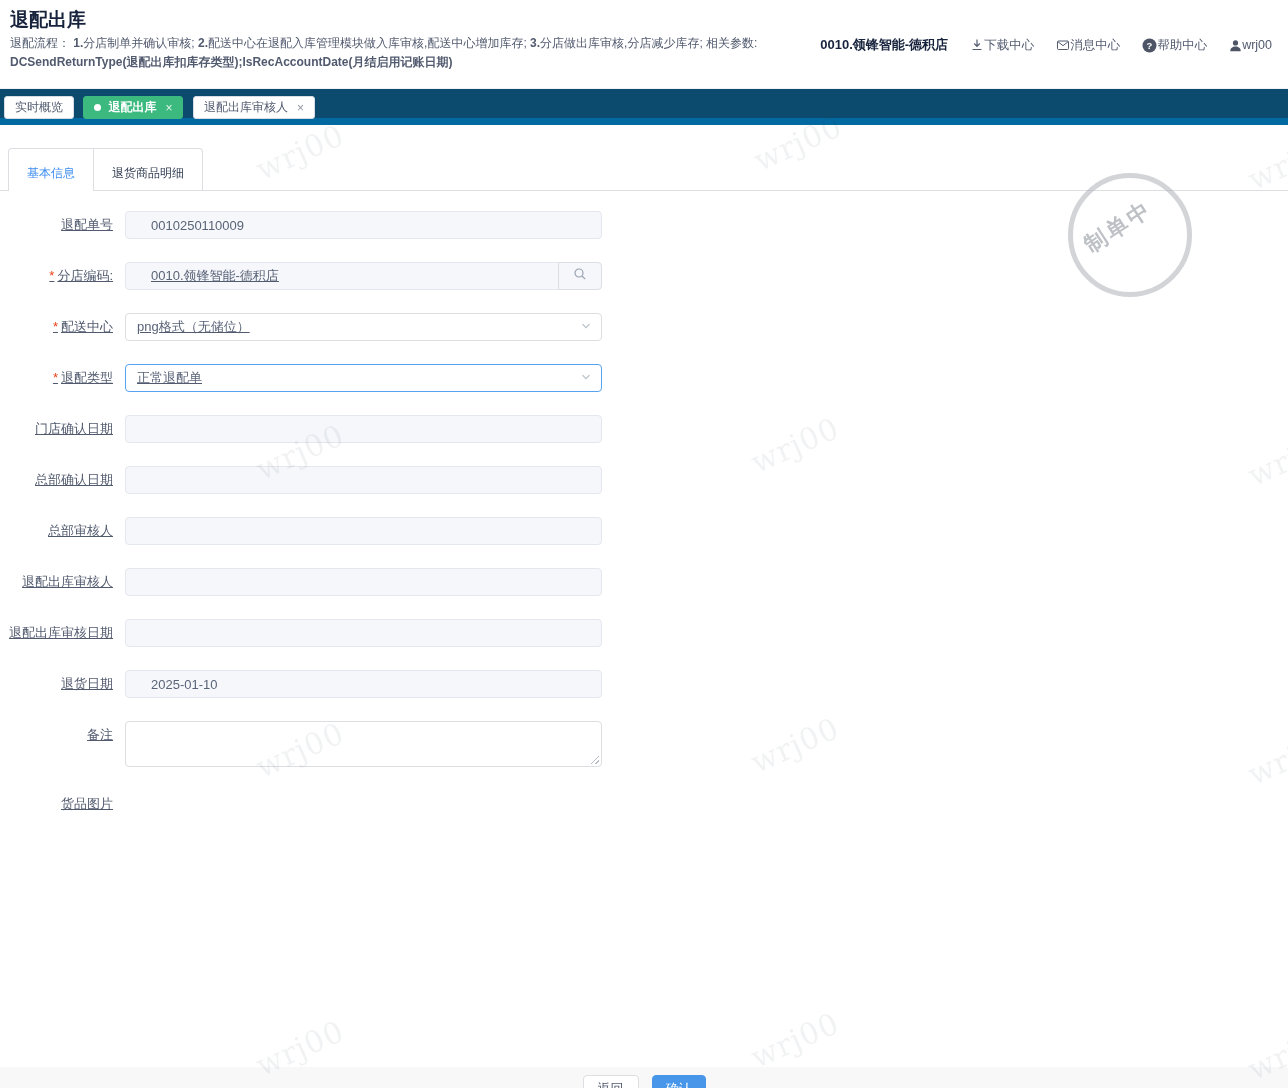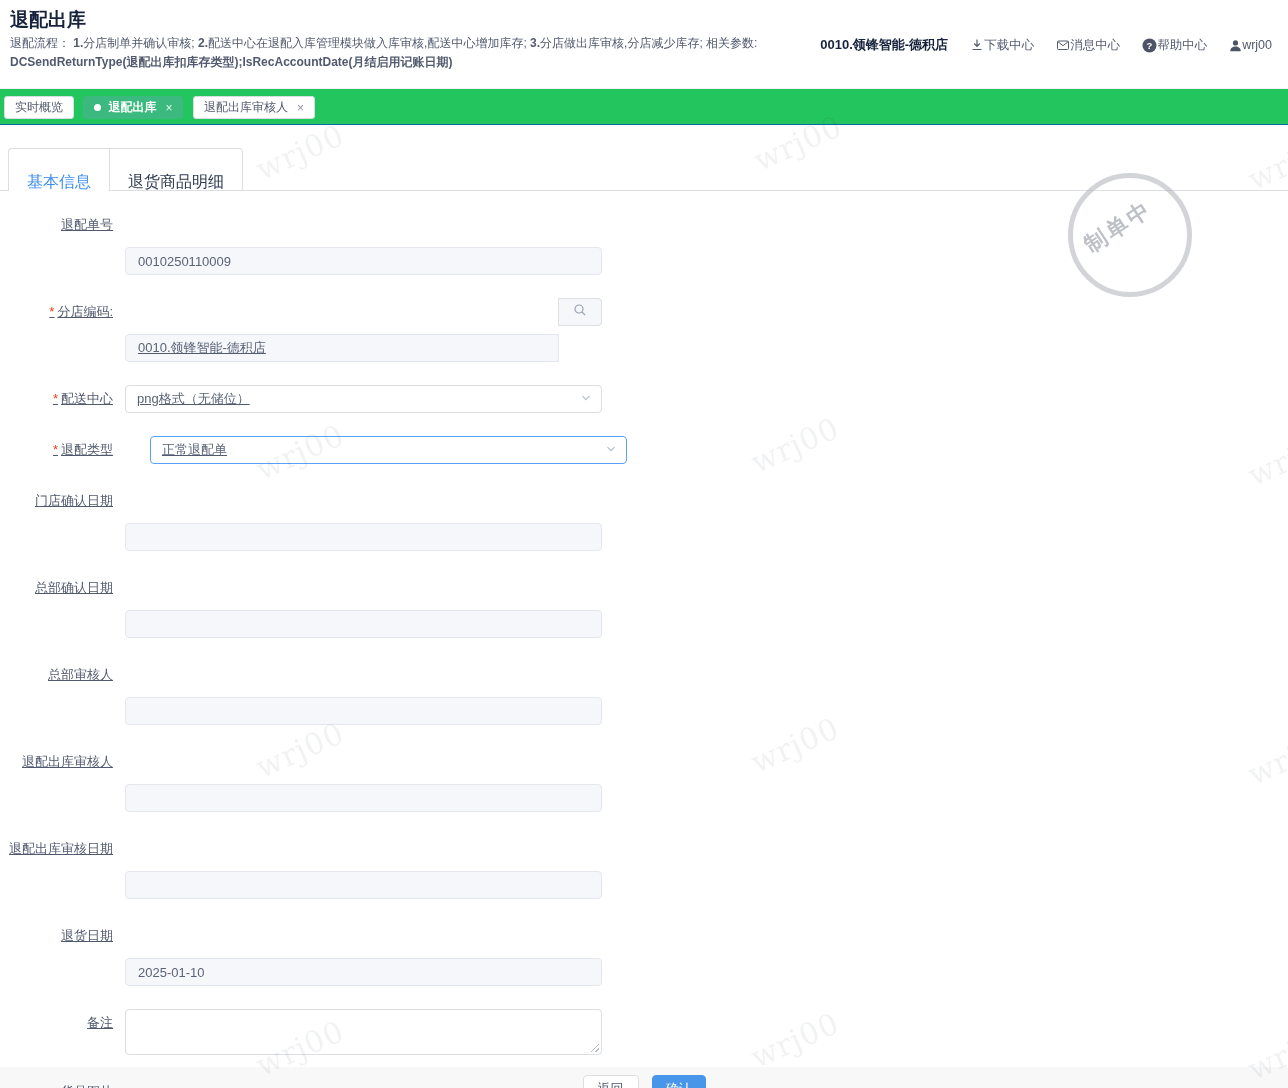--- a/index.html
+++ b/index.html
@@ -13,57 +13,57 @@
   
   .header { height:89px; border-bottom:1px solid #f0f2f5; position:relative; padding:8px 0 0 10px; }
   .page-title { font-size:19px; font-weight:bold; color:#17233d; line-height:24px; }
   .page-desc { margin-top:2px; width:850px; font-size:12px; color:#515a6e; line-height:19px; }
   .header-right { position:absolute; top:36px; right:16px; display:flex; align-items:center; gap:22px; font-size:12.5px; color:#515a6e; white-space:nowrap; }
   .store-name { font-weight:bold; font-size:13px; color:#17233d; }
   .hlink { display:inline-flex; align-items:center; cursor:pointer; }
   .hlink svg { display:block; }
 
   
-  .tabbar { height:36px; border-bottom:1px solid #0369a1; padding:7px 0 0 4px; background:#22c55e; }
+  .tabbar { height:36px; border-bottom:7px solid #0369a1; padding:7px 0 0 4px; background:#0c4a6e; }
   .nav-tab { display:inline-flex; align-items:center; height:23px; padding:0 10px; margin-right:5px;
     border:1px solid #d8dce5; border-radius:3px; background:#fff; font-size:12px; color:#515a6e; cursor:pointer; vertical-align:top; }
   .nav-tab .dot { width:7px; height:7px; border-radius:50%; background:#fff; margin-right:7px; }
   .nav-tab .close { margin-left:9px; font-size:12px; line-height:1; opacity:.65; }
   .nav-tab.active { background:#3cb97e; border-color:#3cb97e; color:#fff; font-weight:bold; }
   .nav-tab.active .close { opacity:.85; font-weight:normal; }
 
   
   .content { position:relative; height:919px; background:#fff; }
   .form-tabs { display:flex; align-items:flex-end; border-bottom:1px solid #dcdee2; padding-left:8px; margin-top:23px; height:43px; }
-  .form-tab { height:42px; line-height:41px; padding:12px 18px; background:#fff; border:1px solid #dcdee2; border-bottom:none;
-    font-size:16px; color:#303b50; cursor:pointer; position:relative; }
+  .form-tab { height:42px; line-height:41px; padding:4px 18px; background:#fff; border:1px solid #dcdee2; border-bottom:none;
+    font-size:12px; color:#303b50; cursor:pointer; position:relative; }
   .form-tab.first { border-top-left-radius:4px; }
   .form-tab + .form-tab { margin-left:-1px; border-top-right-radius:4px; }
   .form-tab.active { color:#3d8ef0; }
   .form-tab.active::after { content:""; position:absolute; left:0; right:0; bottom:-1px; height:1px; background:#fff; }
 
   
   .stamp { position:absolute; left:1068px; top:25px; width:124px; height:124px; border:5px solid rgba(165,170,178,.5);
     border-radius:50%; display:flex; align-items:center; justify-content:center; z-index:5; }
   .stamp-text { transform:translate(-12px,-8px) rotate(-33deg); font-size:22px; font-weight:bold;
     color:rgba(148,153,162,.62); letter-spacing:3px; white-space:nowrap; }
 
   
   .form { margin-top:20px;text-decoration:underline; }
   .row { display:flex; align-items:flex-start; margin-bottom:23px; }
   .flabel { width:125px; text-align:right; padding-right:12px; font-size:13px; color:#515a6e; line-height:28px; white-space:nowrap; }
   .req { color:#ed4014; margin-right:3px; }
   .ctrl { width:477px; position:relative; }
-  .inp { width:100%; height:28px; border:1px solid #dcdee2; border-radius:4px; padding:0 12px;
-    font-size:13px; color:#5a6478; background:#fff; outline:none; font-family:inherit;margin-top:36px; }
+  .inp { width:100%; height:28px; border:1px solid #dcdee2; border-radius:4px; padding:0 25px;
+    font-size:13px; color:#5a6478; background:#fff; outline:none; font-family:inherit; }
   .inp.dis { background:#f5f7fa; border-color:#e4e7ed; }
   .select-box { display:flex; align-items:center; justify-content:space-between; width:100%; height:28px;
     border:1px solid #dcdee2; border-radius:4px; background:#fff; padding:0 9px 0 11px; cursor:pointer; }
   .select-box .sel-text { font-size:13px; color:#5a6478; }
-  .select-box.focused { border-color:#57a3f3;margin-left:25px; }
+  .select-box.focused { border-color:#57a3f3; }
   .search-group { display:flex; width:477px; }
   .search-group .inp { flex:1; border-radius:4px 0 0 4px; }
   .append-btn { width:44px; height:28px; margin-left:-1px; border:1px solid #dcdee2; border-radius:0 4px 4px 0;
     background:#f5f7fa; display:flex; align-items:center; justify-content:center; cursor:pointer; }
   .tarea { width:100%; height:46px; border:1px solid #dcdee2; border-radius:4px; padding:5px 11px;
     font-size:13px; color:#5a6478; font-family:inherit; resize:none; outline:none; background:#fff; display:block; }
   .tarea-wrap { position:relative; }
   .tarea-wrap::after { content:""; position:absolute; right:3px; bottom:3px; width:9px; height:9px;
     background:repeating-linear-gradient(-45deg, transparent 0 2px, #b7bcc5 2px 3px);
     clip-path:polygon(100% 0, 100% 100%, 0 100%); }

